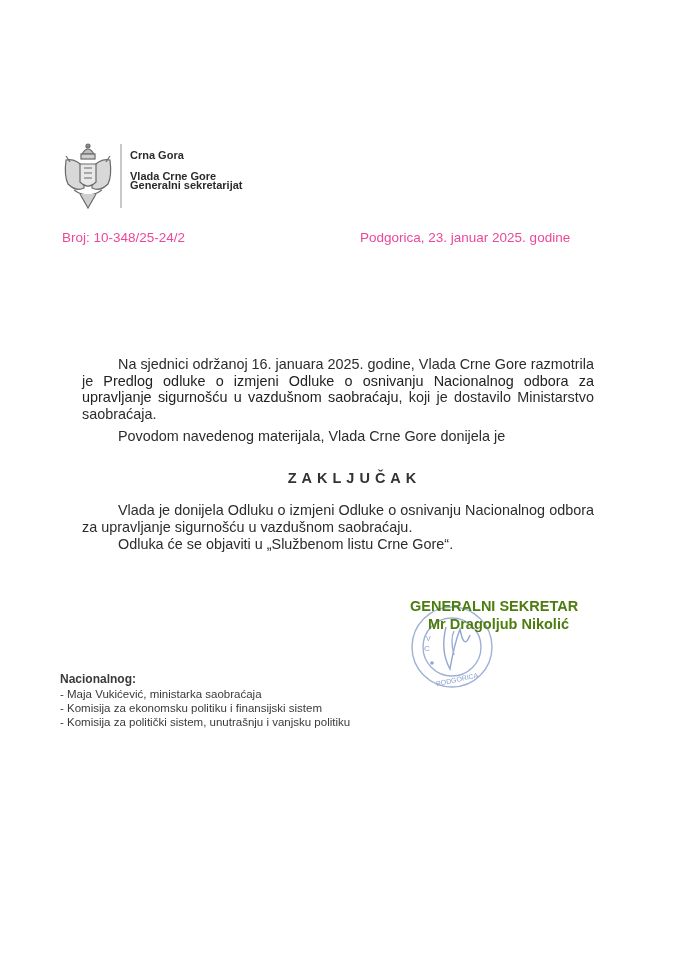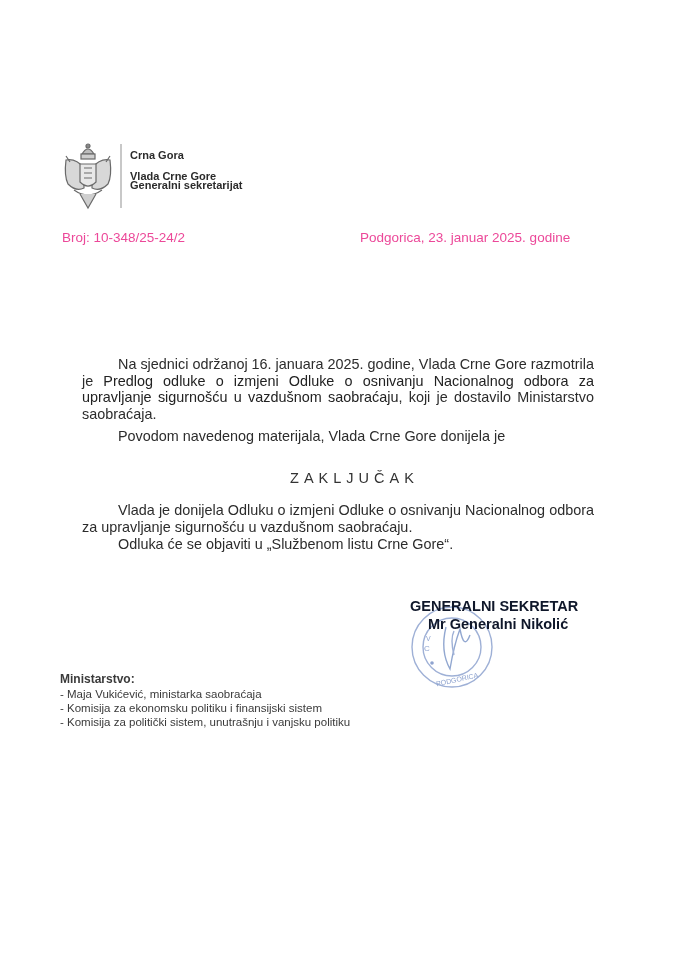--- a/index.html
+++ b/index.html
@@ -8,22 +8,22 @@
     font-family:"Liberation Sans", sans-serif; color:#2a2a2a;
   }
   .abs { position:absolute; }
   .crest { left:62px; top:142px; width:52px; height:68px; }
   .vline { left:120px; top:144px; width:2px; height:64px; background:#c8c8c8; }
   .hdr { left:130px; font-size:11px; font-weight:bold; color:#2b2b2b; line-height:20px; }
   .meta { top:230px; font-size:13.5px; color:#ec4899; }
   .para { left:82px; width:512px; font-size:14.4px; color:#2c2c2c; line-height:16.5px; text-align:justify; }
   .para b { font-weight:normal; color:#222; }
   .indent { text-indent:36px; }
-  .title { left:0; width:679px; top:470px; text-align:center; font-size:14.5px; font-weight:normal; letter-spacing:5px; color:#333; padding-left:30px; box-sizing:border-box;}
-  .sig { font-size:14.5px; font-weight:bold; color:#0f172a; }
+  .title { left:0; width:679px; top:470px; text-align:center; font-size:14.5px; font-weight:bold; letter-spacing:5px; color:#333; padding-left:30px; box-sizing:border-box;}
+  .sig { font-size:14.5px; font-weight:bold; color:#4d7c0f; }
   .stamp { left:410px; top:605px; width:84px; height:84px; }
   .dist { left:60px; font-size:11.5px; color:#3a3a3a; line-height:14px; }
 </style>
 </head>
 <body>
 
 <svg class="abs crest" viewBox="0 0 52 68">
   <g fill="none" stroke="#6a6a6a" stroke-width="1.2">
     <path d="M20 12 Q26 2 32 12 Z" fill="#bdbdbd"></path>
     <circle cx="26" cy="4" r="2" fill="#888"></circle>
@@ -62,18 +62,18 @@
     <path d="M36 22 Q30 46 40 64 Q44 40 50 24 Q54 46 60 30" stroke="#7f98c8"></path>
     <path d="M44 26 Q40 34 44 50"></path>
   </g>
   <text x="14" y="46" font-size="8" fill="#8ea3cf" font-family="Liberation Sans, sans-serif">C</text>
   <text x="16" y="36" font-size="7" fill="#8ea3cf" font-family="Liberation Sans, sans-serif">V</text>
   <circle cx="22" cy="58" r="1.8" fill="#8ea3cf"></circle>
   <text x="26" y="78" font-size="7" fill="#8ea3cf" font-family="Liberation Sans, sans-serif" transform="rotate(-12 42 76)">PODGORICA</text>
 </svg>
 
 <div class="abs sig" style="left:410px; top:598px">GENERALNI SEKRETAR</div>
-<div class="abs sig" style="left:428px; top:616px">Mr Generalni Nikolić</div>
+<div class="abs sig" style="left:428px; top:616px">Mr Dragoljub Nikolić</div>
 
-<div class="abs dist" style="top:672px; font-weight:bold; font-size:12px">Ministarstvo:</div>
+<div class="abs dist" style="top:672px; font-weight:bold; font-size:12px">Nacionalnog:</div>
 <div class="abs dist" style="top:687px">- Maja Vukićević, ministarka saobraćaja</div>
 <div class="abs dist" style="top:701px">- Komisija za ekonomsku politiku i finansijski sistem</div>
 <div class="abs dist" style="top:715px">- Komisija za politički sistem, unutrašnju i vanjsku politiku</div>
 
 </body></html>

